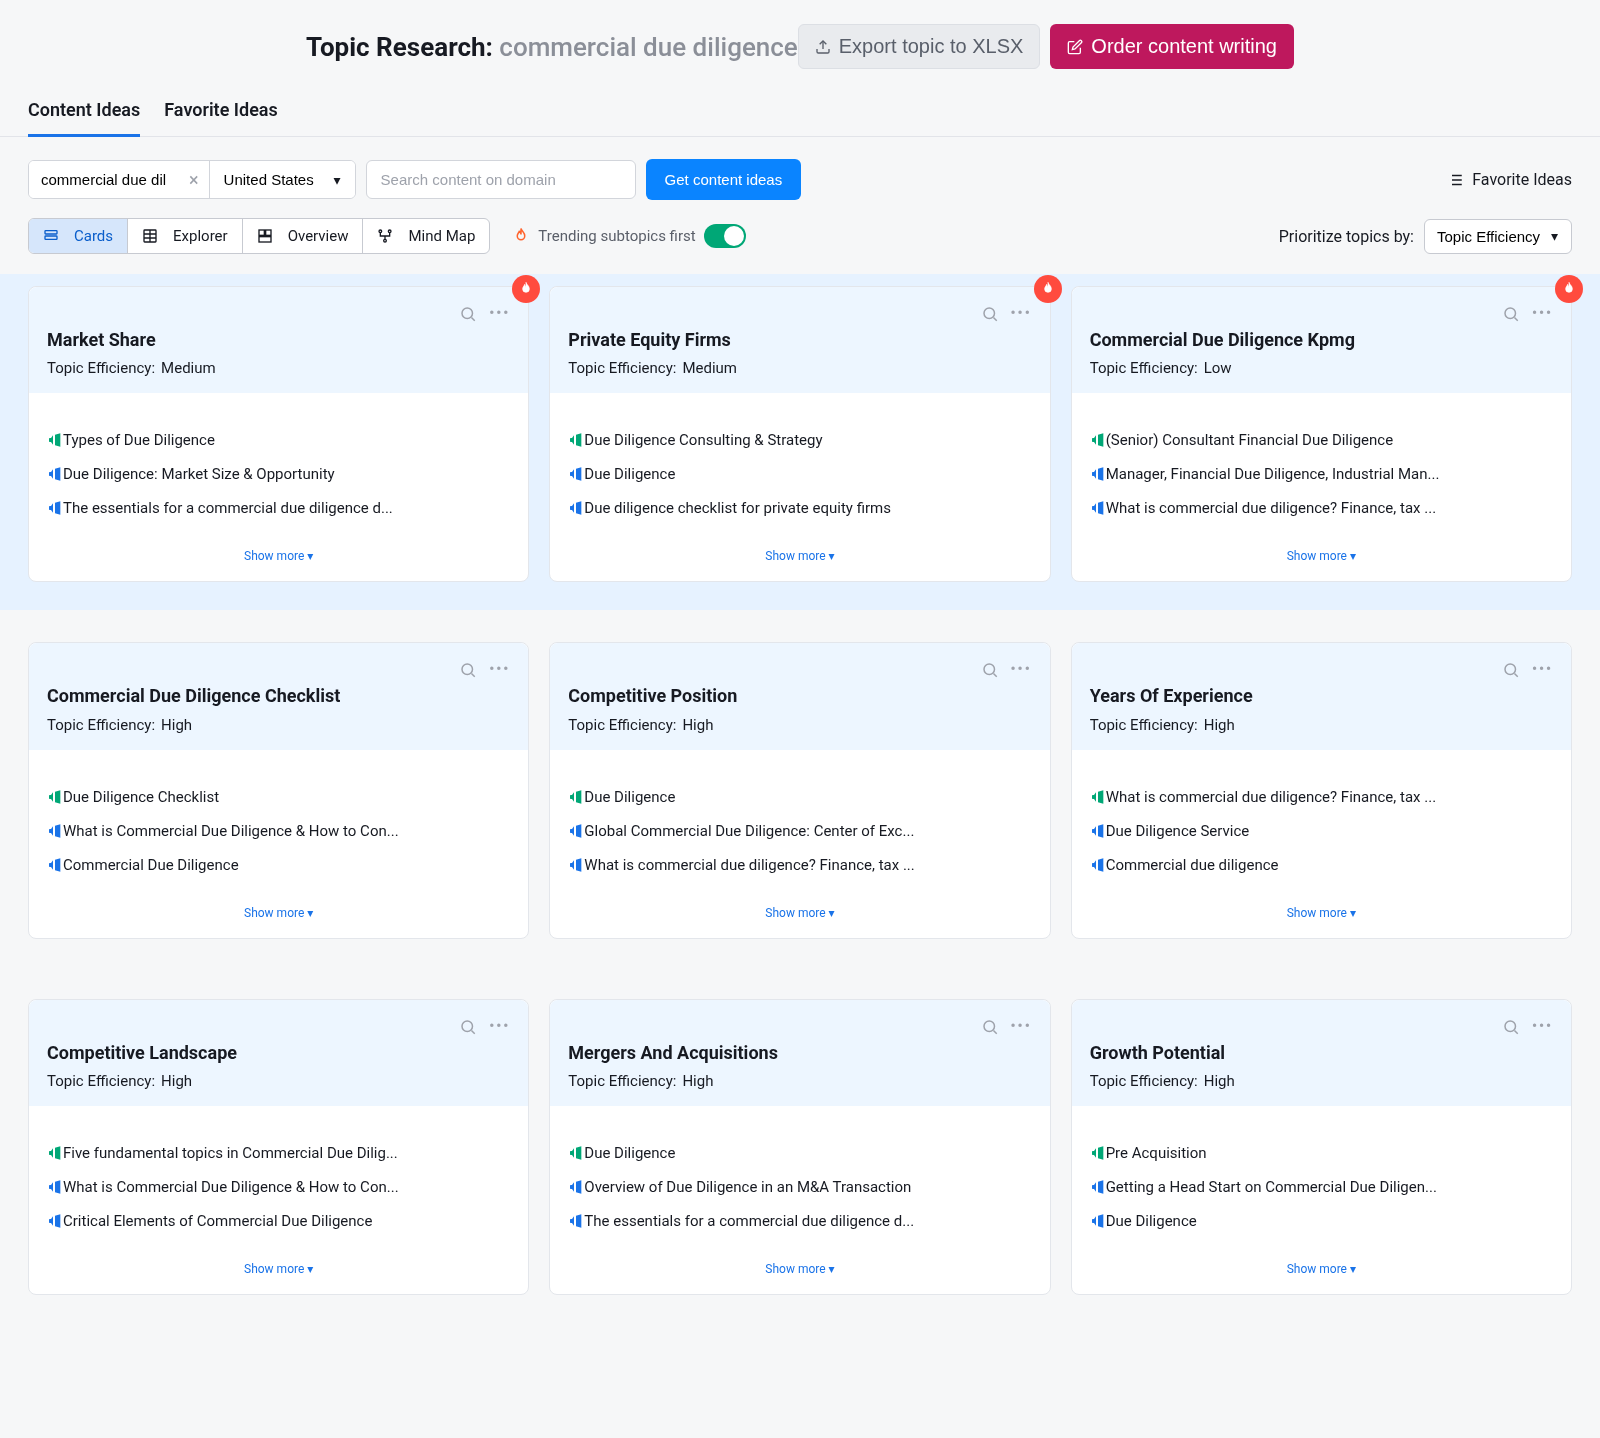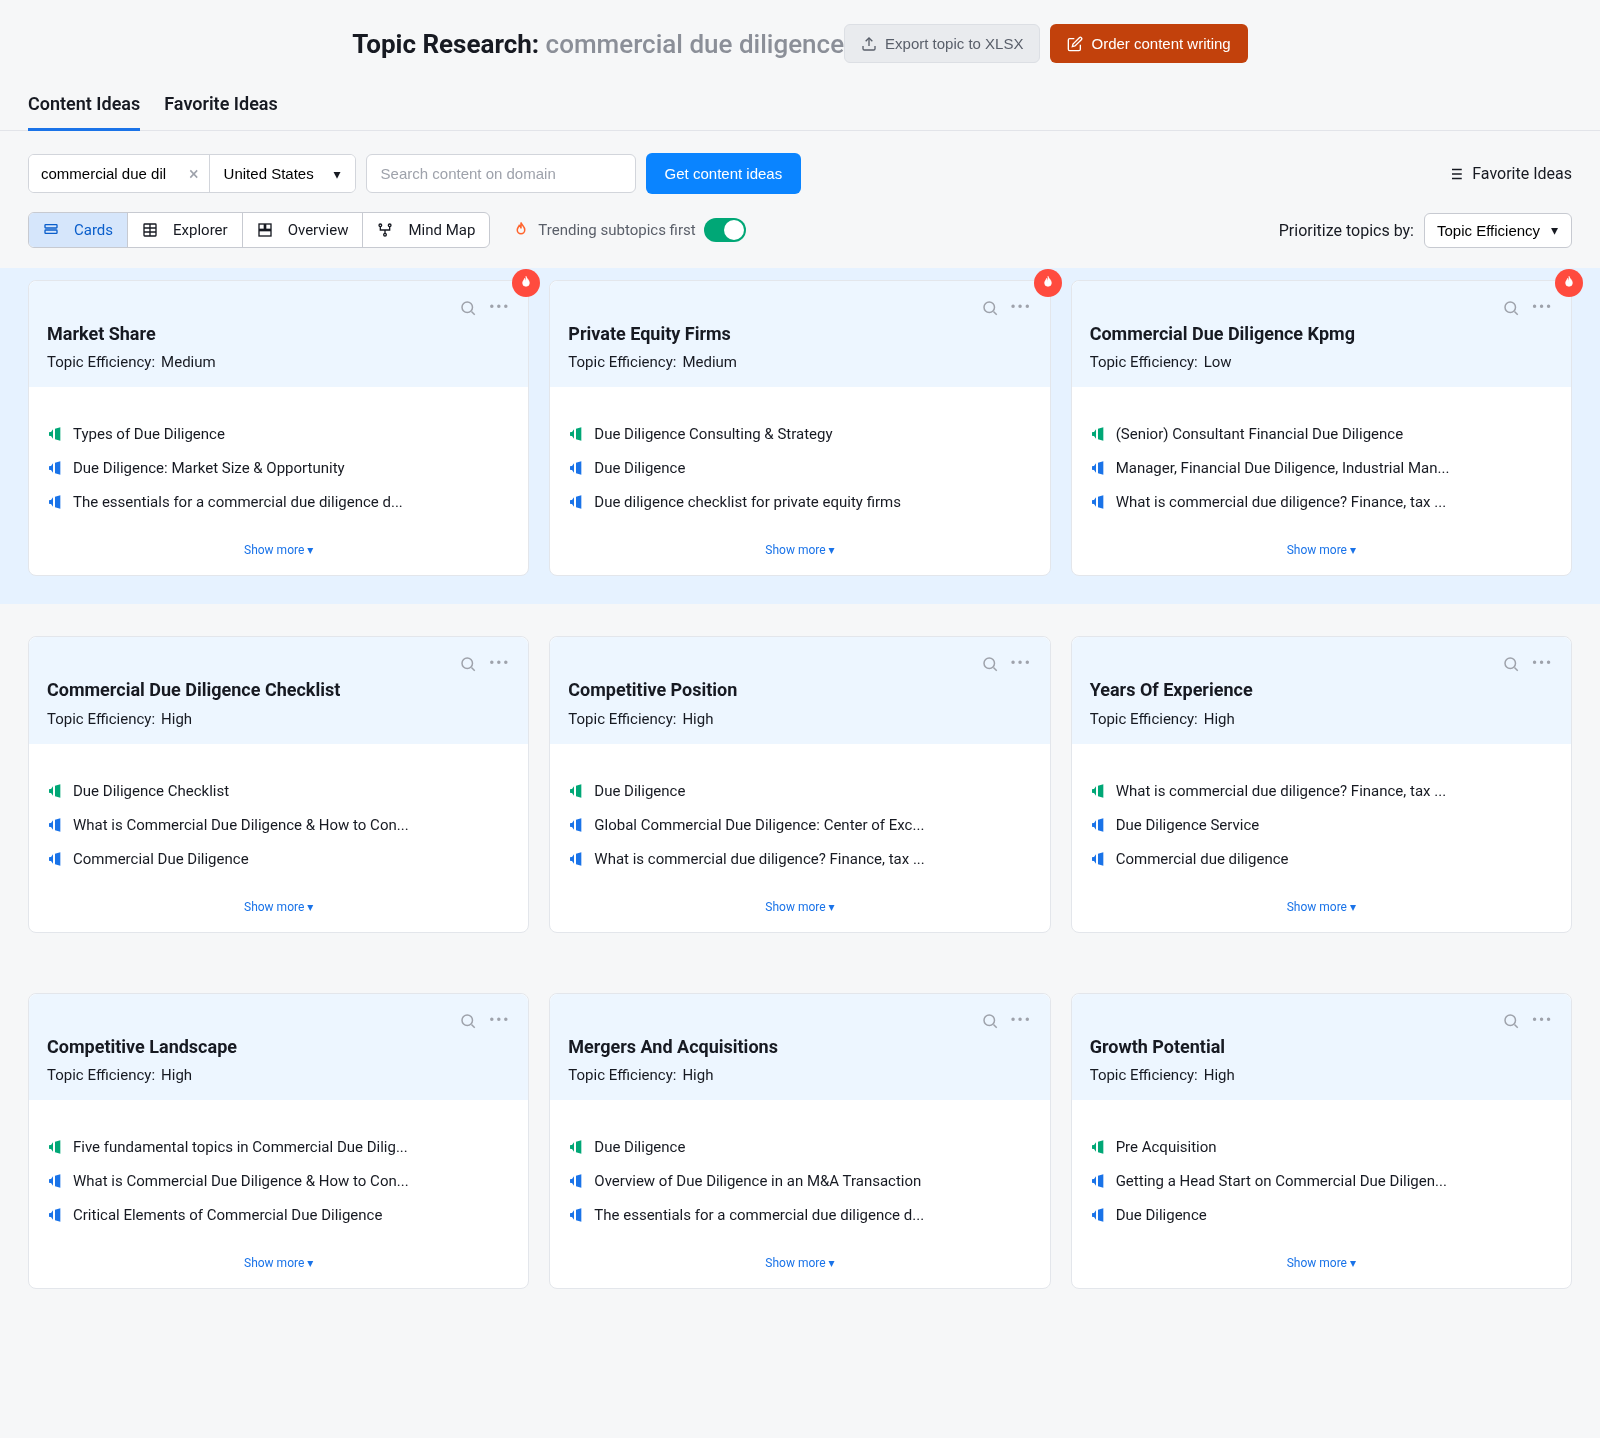--- a/index.html
+++ b/index.html
@@ -19,26 +19,26 @@
   .title { font-size: 26px; font-weight: 700; }
   .title .query { color: #8b8f98; font-weight: 500; }
   .header-actions { display: flex; gap: 10px; }
   .btn {
     display: inline-flex;
     align-items: center;
     gap: 8px;
     padding: 10px 16px;
     border-radius: 6px;
     border: 1px solid transparent;
-    font-size: 15px;
+    font-size: 20px;
     font-weight: 500;
     cursor: pointer;
   }
   .btn-light { background: #e9ebee; color: #595f6a; border-color: #dcdfe4; }
-  .btn-green { background: #c2410c; color: #fff; }
+  .btn-green { background: #be185d; color: #fff; }
   .tabs {
     display: flex;
     gap: 24px;
     border-bottom: 1px solid #e2e4e9;
     margin: 0 -28px 22px -28px;
     padding: 0 28px;
   }
   .tab {
     padding: 0 0 14px 0;
     font-size: 18px;
@@ -203,21 +203,20 @@
     font-size: 15px; 
     margin-top: 8px;
     display: flex;
     gap: 6px;
   }
   .card-sub .label::after { content: ":"; }
   .card-body { padding: 30px 18px 10px 18px; flex: 1; }
   .idea {
     display: flex;
     align-items: center;
-    gap: 10px;
     padding: 8px 0;
     font-size: 15px;
     color: #171a22;
     white-space: nowrap;
     overflow: hidden;
     text-overflow: ellipsis;
   }
   .idea span.txt { overflow: hidden; text-overflow: ellipsis; }
   .bull-green { color: #00a776; flex-shrink: 0; }
   .bull-blue { color: #1a73e8; flex-shrink: 0; }

